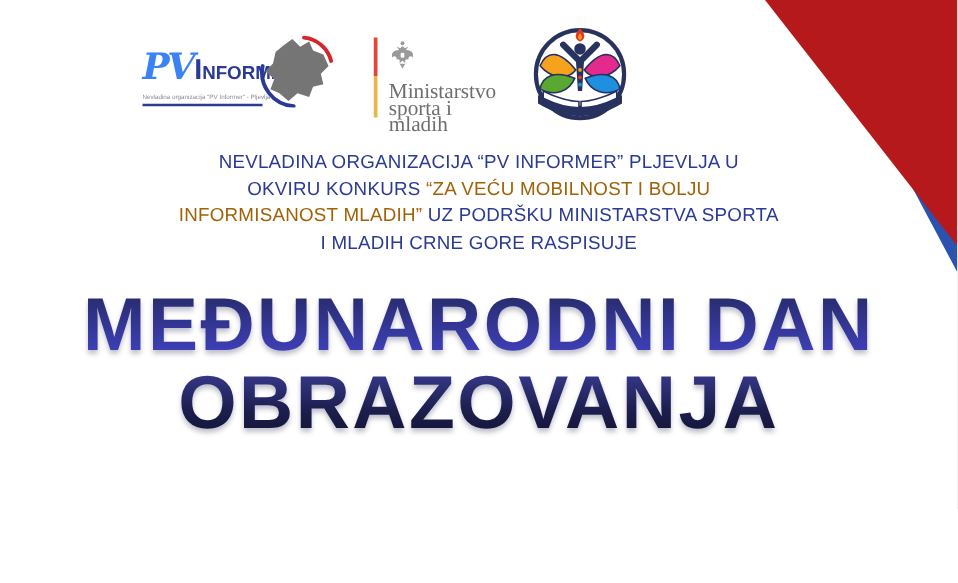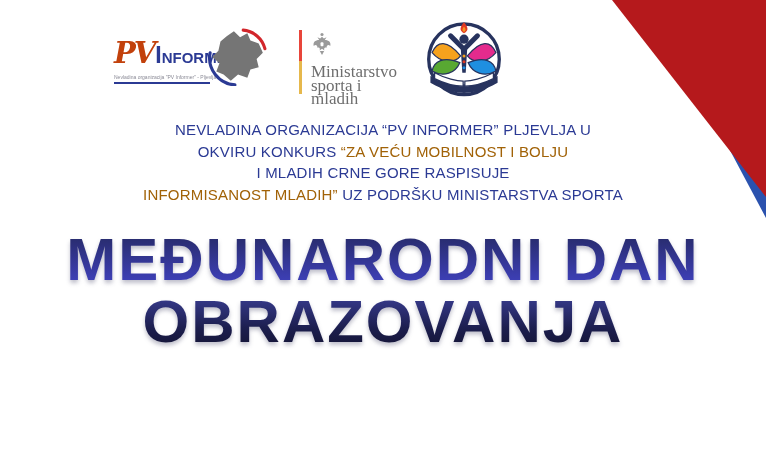--- a/index.html
+++ b/index.html
@@ -11,21 +11,21 @@
 
   
   .corner-ribbon{position:absolute;top:0;right:0;width:160px;height:222px;}
 
   
   .pv-logo{position:absolute;left:114px;top:34px;width:142px;height:52px;}
   .pv-logo .text-part{position:absolute;left:0;top:4px;width:98px;}
   .pv-logo .wordmark{white-space:nowrap;line-height:30px;}
   .pv-logo .pv{
     font-family:"DejaVu Serif",serif;font-style:italic;font-weight:bold;
-    font-size:29px;color:#c2410c;letter-spacing:-2px;
+    font-size:29px;color:#3b82f6;letter-spacing:-2px;
   }
   .pv-logo .inf-i{font-weight:bold;font-size:23px;color:#2b3a94;margin-left:1px;}
   .pv-logo .inf-rest{font-weight:bold;font-size:15px;color:#2b3a94;letter-spacing:0px;}
   .pv-logo .tagline{
     margin-top:1px;font-size:5px;color:#8a8a96;white-space:nowrap;
     border-bottom:2px solid #2b3a94;padding-bottom:2px;width:96px;
   }
   .pv-logo .map-part{position:absolute;left:92px;top:-6px;}
 
   .ministry-logo{position:absolute;left:299px;top:30px;display:flex;}
@@ -129,22 +129,22 @@
 
       <path d="M10,68 L50,78 L90,68 L90,76 C74,86 58,88 50,88 C42,88 26,86 10,76 Z" fill="#27335e"></path>
       <path d="M15,64 C28,71 42,74 49,74 L49,80 C40,80 27,77 15,71 Z" fill="#ffffff" stroke="#27335e" stroke-width="1.5"></path>
       <path d="M85,64 C72,71 58,74 51,74 L51,80 C60,80 73,77 85,71 Z" fill="#ffffff" stroke="#27335e" stroke-width="1.5"></path>
     </svg>
   </div>
 
   <div class="intro">
     <p class="intro-line"><span class="seg-blue">NEVLADINA ORGANIZACIJA “PV INFORMER” PLJEVLJA U</span></p>
     <p class="intro-line"><span class="seg-blue">OKVIRU KONKURS </span><span class="seg-red">“ZA VEĆU MOBILNOST I BOLJU</span></p>
+    <p class="intro-line"><span class="seg-red">INFORMISANOST MLADIH”</span><span class="seg-blue"> UZ PODRŠKU MINISTARSTVA SPORTA</span></p>
     <p class="intro-line"><span class="seg-blue">I MLADIH CRNE GORE RASPISUJE</span></p>
-    <p class="intro-line"><span class="seg-red">INFORMISANOST MLADIH”</span><span class="seg-blue"> UZ PODRŠKU MINISTARSTVA SPORTA</span></p>
   </div>
 
   <h1 class="main-title">
     <span class="title-line title-line-1">MEĐUNARODNI DAN</span>
     <span class="title-line title-line-2">OBRAZOVANJA</span>
   </h1>
 
 </div>
 
 </body></html>

